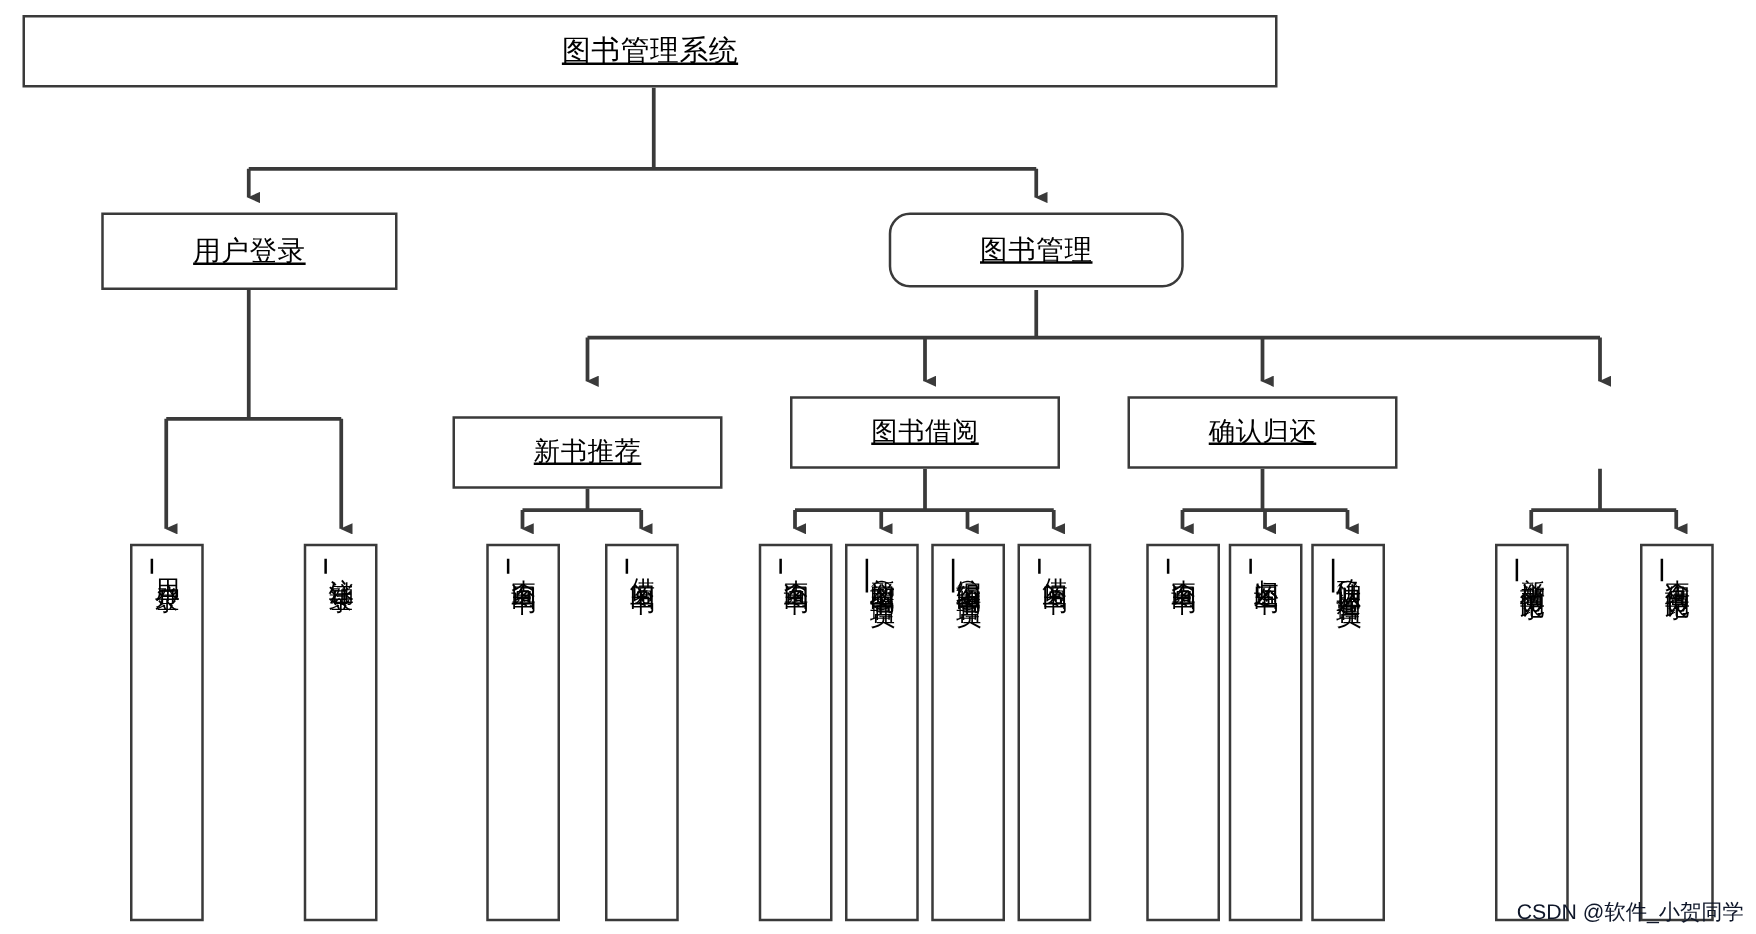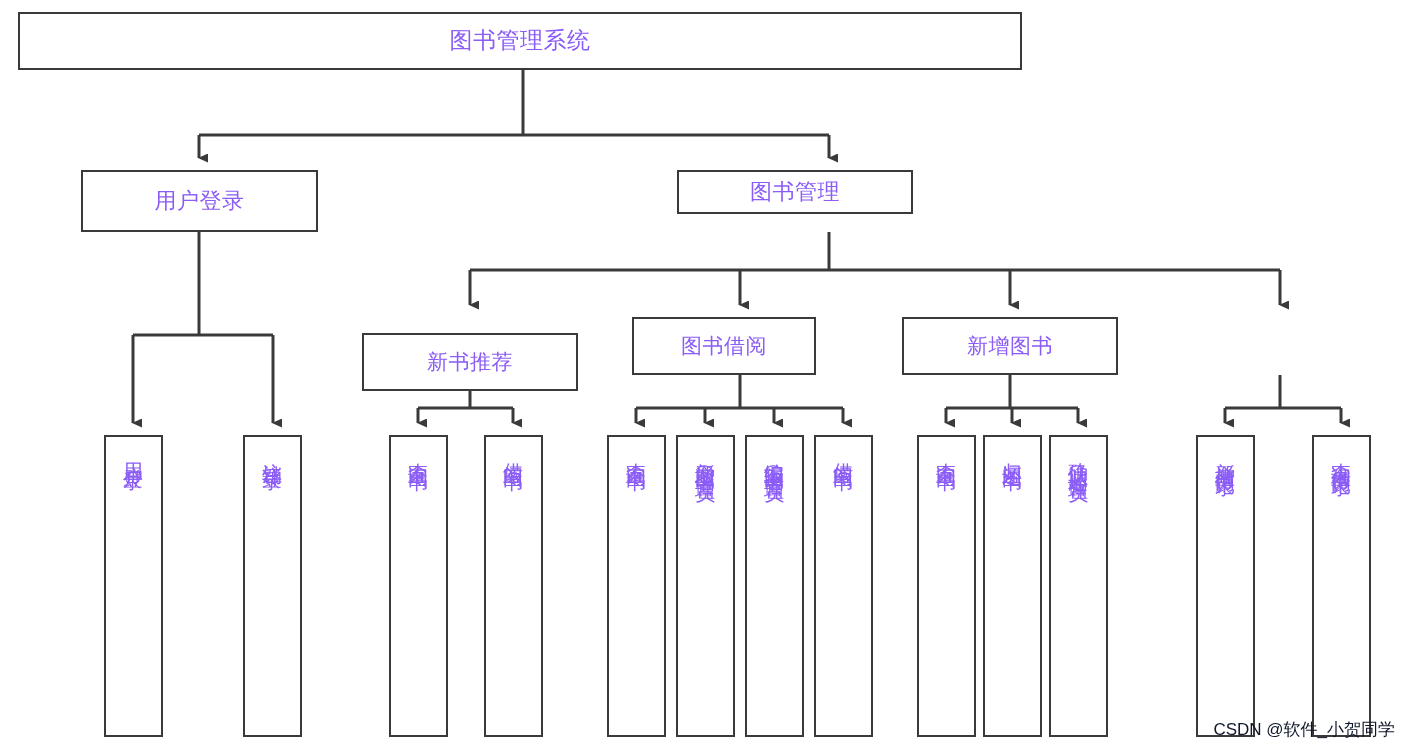--- a/index.html
+++ b/index.html
@@ -27,21 +27,22 @@
     height: 747px;
   }
   .node {
     position: absolute;
     box-sizing: border-box;
     border: 2.5px solid #3a3a3a;
     background: #ffffff;
     display: flex;
     align-items: center;
     justify-content: center;
-    color: #8b5cf6;
+    color: #000000;
+    text-decoration: underline;
   }
   .node .label {
     display: block;
     text-align: center;
     line-height: 1.28;
     letter-spacing: 0.5px;
   }
   .node.horiz .label {
     writing-mode: horizontal-tb;
   }
@@ -127,32 +128,32 @@
     </g>
   </svg>
 
   <div class="node root horiz" style="left:18px; top:12px; width:1004px; height:58px;">
     <span class="label">图书管理系统</span>
   </div>
 
   <div class="node level2 horiz" style="left:81px; top:170px; width:237px; height:62px;">
     <span class="label">用户登录</span>
   </div>
-  <div class="node level2 horiz" style="left:677px; top:170px; width:236px; height:44px;">
+  <div class="node level2 horiz" style="left:711px; top:170px; width:236px; height:60px;border-radius:17px;">
     <span class="label">图书管理</span>
   </div>
 
   <div class="node level3 horiz" style="left:362px; top:333px; width:216px; height:58px;">
     <span class="label">新书推荐</span>
   </div>
-  <div class="node level3 horiz" style="left:632px; top:317px; width:184px; height:58px;">
+  <div class="node level3 horiz" style="left:632px; top:317px; width:216px; height:58px;">
     <span class="label">图书借阅</span>
   </div>
   <div class="node level3 horiz" style="left:902px; top:317px; width:216px; height:58px;">
-    <span class="label">新增图书</span>
+    <span class="label">确认归还</span>
   </div>
 
   <div class="node leaf vert" style="left:104px; top:435px; width:59px; height:302px;">
     <span class="label">用户登录</span>
   </div>
   <div class="node leaf vert" style="left:243px; top:435px; width:59px; height:302px;">
     <span class="label">注销登录</span>
   </div>
 
   <div class="node leaf vert" style="left:389px; top:435px; width:59px; height:302px;">

